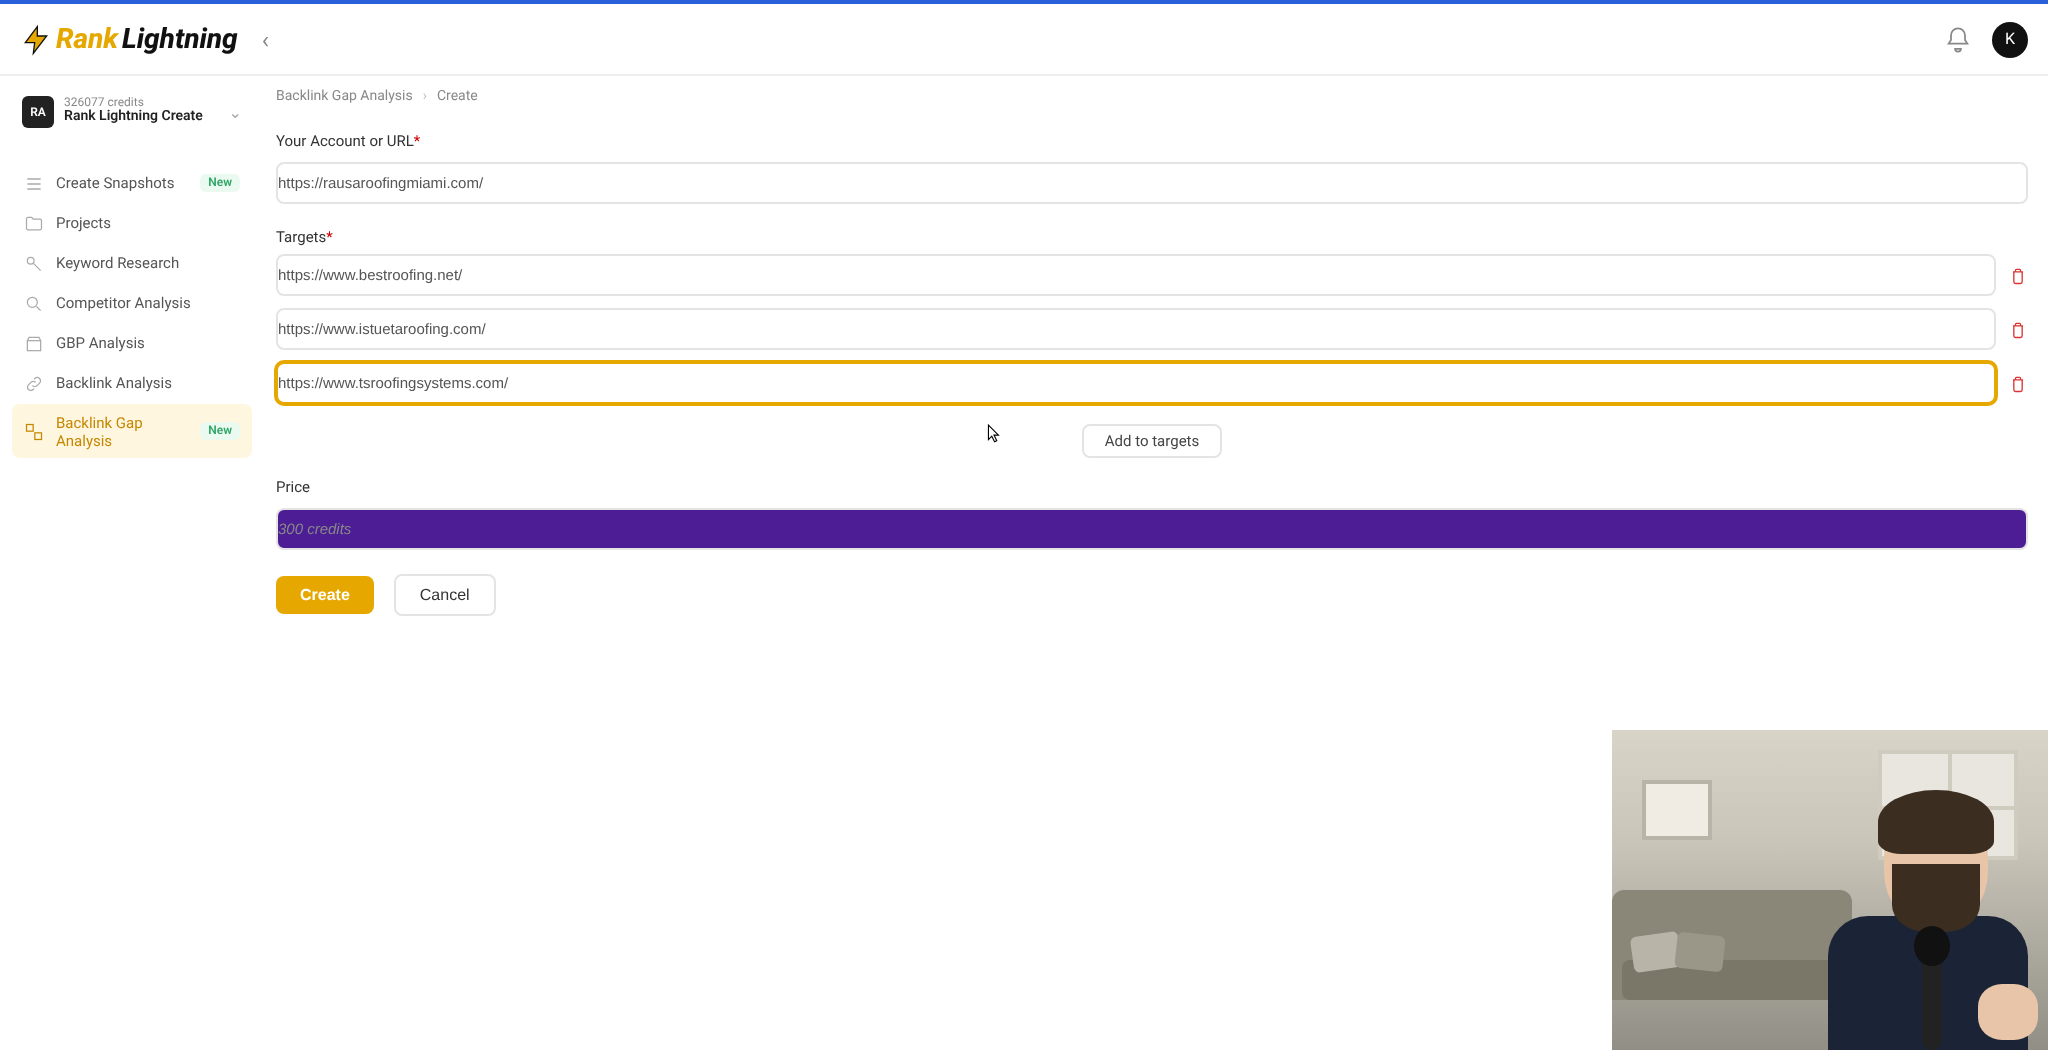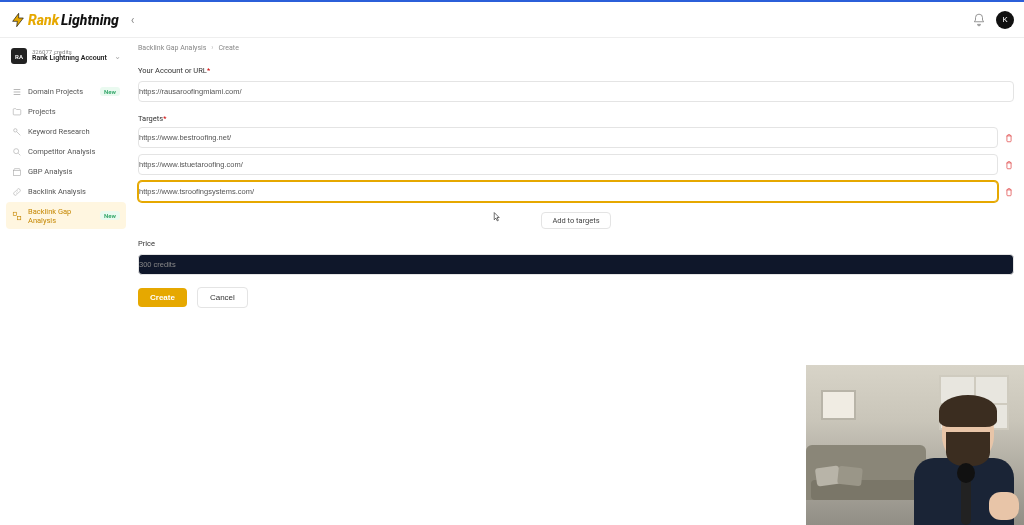--- a/index.html
+++ b/index.html
@@ -36,21 +36,21 @@
 
   .content { flex: 1; padding: 6px 10px 10px 6px; }
   .breadcrumb { font-size: 7px; color: #888; display: flex; align-items: center; gap: 5px; }
   .breadcrumb .sep { color: #bbb; }
   h1.page-title { font-size: 14px; font-weight: 700; margin-top: 4px; color: #111; }
 
   .form { margin-top: 14px; }
   .label { font-size: 7.5px; color: #333; margin-bottom: 4px; display: block; }
   .req { color: #c00; }
   .input { width: 100%; border: 1px solid #e4e4e4; border-radius: 4px; padding: 5px 0; font-size: 7.5px; color: #555; background: #fff; }
-  .input.readonly { background: #0f172a; color: #888; }
+  .input.readonly { background: #4c1d95; color: #888; font-style: italic; }
 
   .target-row { display: flex; align-items: center; gap: 6px; margin-bottom: 6px; }
   .target-row .input { flex: 1; }
   .target-row.focused .input { border-color: #e6a800; box-shadow: 0 0 0 1px #e6a800; }
   .trash { width: 10px; height: 10px; color: #d33; cursor: pointer; flex-shrink: 0; }
 
   .add-targets { text-align: center; font-size: 7.5px; color: #444; padding: 3px 10px; border: 1px solid #e4e4e4; border-radius: 4px; background: #fff; display: inline-block; margin: 2px auto 0; cursor: pointer; }
   .add-wrap { text-align: center; }
 
   .price-block { margin-top: 10px; }
@@ -101,31 +101,31 @@
     <div class="avatar">K</div>
   </div>
 </div>
 
 <div class="main">
   <aside class="sidebar">
     <div class="account">
       <div class="acc-badge">RA</div>
       <div class="acc-text">
         <span class="credits">326077 credits</span>
-        <span class="acc-name">Rank Lightning Account</span>
+        <span class="acc-name">Rank Lightning Create</span>
       </div>
       <span class="chev">⌄</span>
     </div>
 
     <nav class="nav">
       <div class="nav-item">
         <svg class="nav-icon" viewBox="0 0 24 24">
             <path d="M4 6h16M4 12h16M4 18h16" stroke="currentColor" stroke-width="2" fill="none"></path>
           </svg>
-        <span>Domain Projects</span>
+        <span>Create Snapshots</span>
         <span class="badge-new">New</span>
       </div>
       <div class="nav-item">
         <svg class="nav-icon" viewBox="0 0 24 24">
             <path d="M3 6a2 2 0 0 1 2-2h4l2 2h8a2 2 0 0 1 2 2v9a2 2 0 0 1-2 2H5a2 2 0 0 1-2-2V6z" stroke="currentColor" stroke-width="1.5" fill="none"></path>
           </svg>
         <span>Projects</span>
       </div>
       <div class="nav-item">
         <svg class="nav-icon" viewBox="0 0 24 24">

